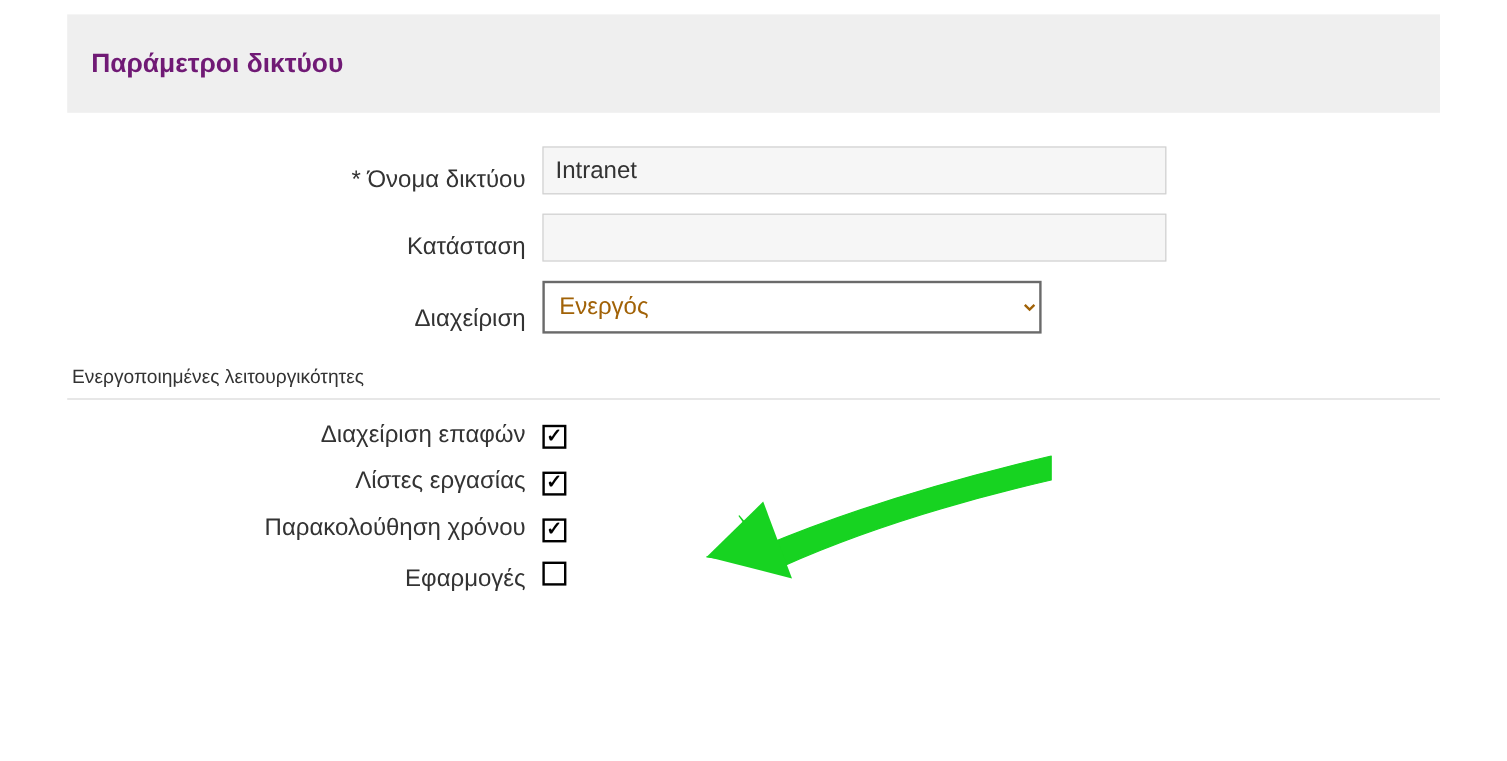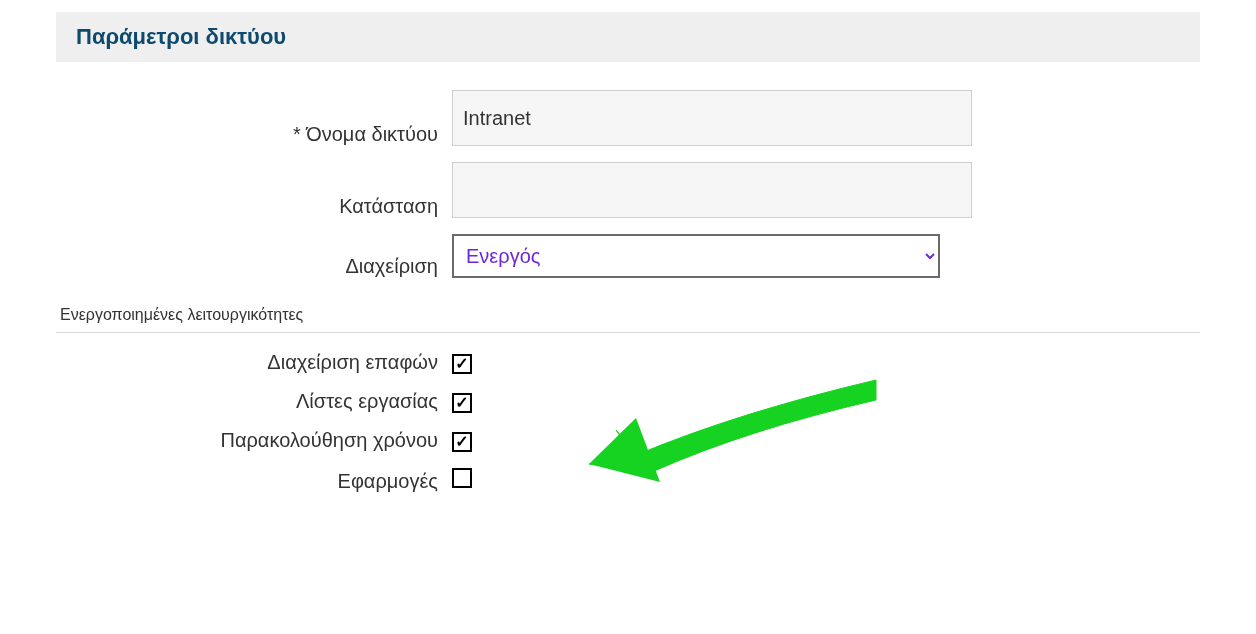--- a/index.html
+++ b/index.html
@@ -10,22 +10,22 @@
     font-size: 20px;
     color: #333;
     background: #fff;
     width: 1256px;
   }
   .container {
     padding: 12px 56px 40px 56px;
   }
   .panel-header {
     background: #efefef;
-    padding: 12px 20px;
-    color: #0c4a6e;
+    padding: 28px 20px;
+    color: #701a75;
     font-size: 22px;
     font-weight: 600;
     margin-bottom: 28px;
   }
   .form-row {
     display: flex;
     align-items: flex-end;
     margin-bottom: 16px;
   }
   .form-label {
@@ -33,36 +33,36 @@
     text-align: right;
     padding-right: 14px;
     color: #333;
     font-size: 20px;
   }
   .form-control {
     flex: 0 0 auto;
   }
   input[type="text"].txt {
     width: 520px;
-    height: 56px;
+    height: 40px;
     border: 1px solid #d0d0d0;
     background: #f6f6f6;
     padding: 4px 10px;
     font-size: 20px;
     color: #333;
     font-family: inherit;
   }
   select.sel {
-    width: 488px;
+    width: 416px;
     height: 44px;
     border: 2px solid #6a6a6a;
     background: #fff;
     padding: 4px 8px;
     font-size: 20px;
-    color: #6d28d9;
+    color: #a16207;
     font-family: inherit;
   }
   .section-title {
     font-size: 16px;
     color: #333;
     padding: 10px 0 8px 4px;
     border-bottom: 1px solid #d8d8d8;
     margin: 18px 0 18px 0;
   }
   .chk {

